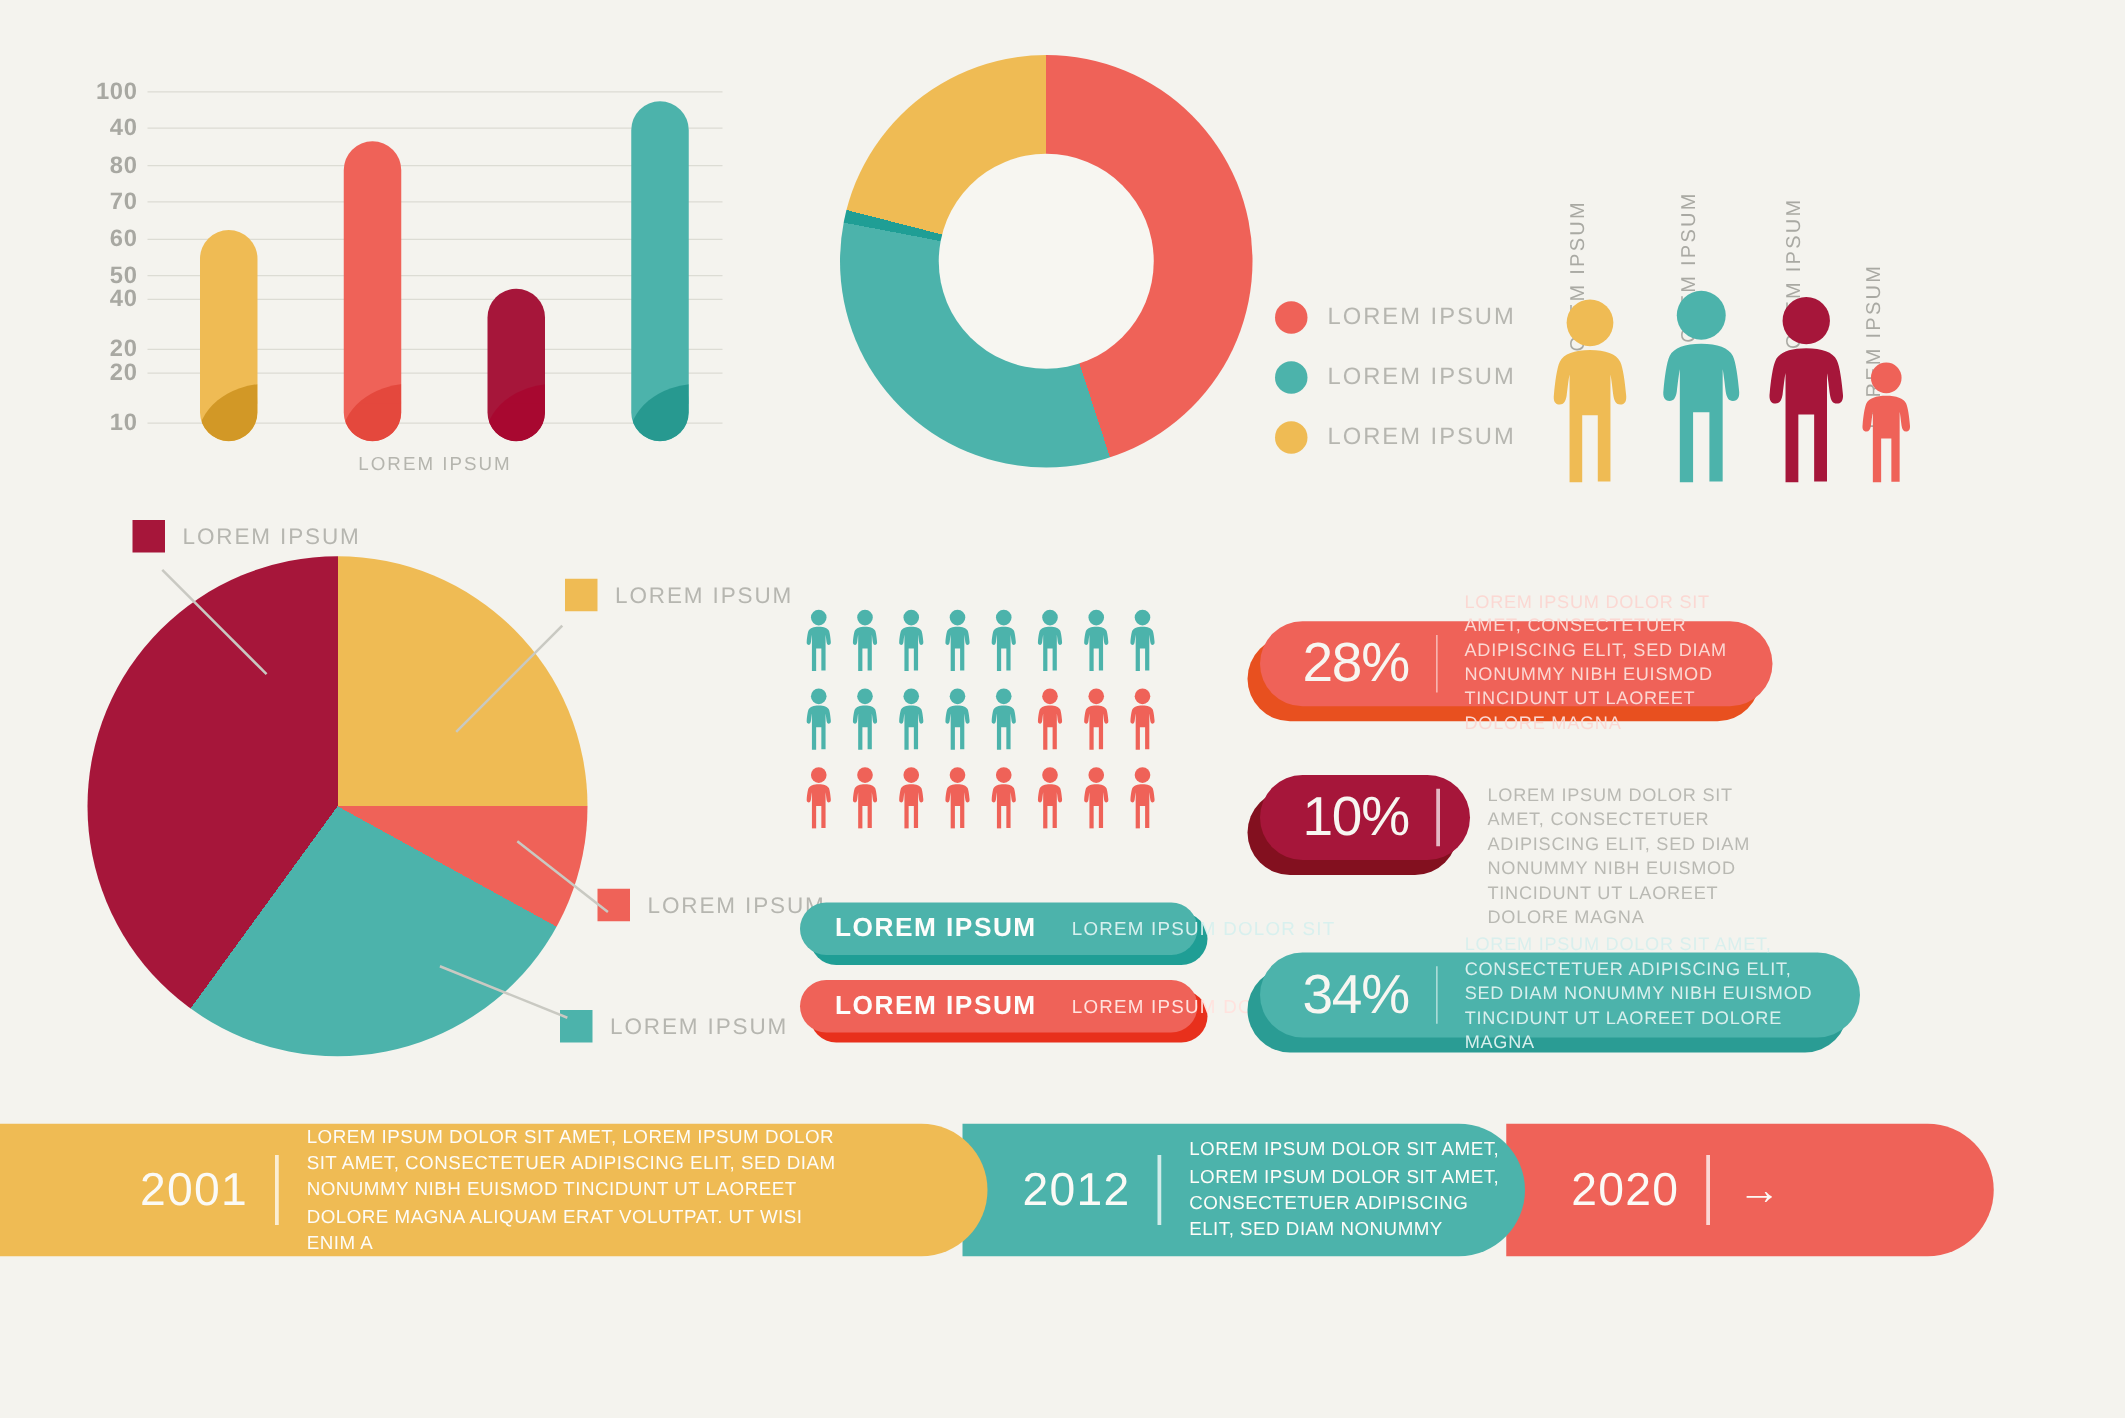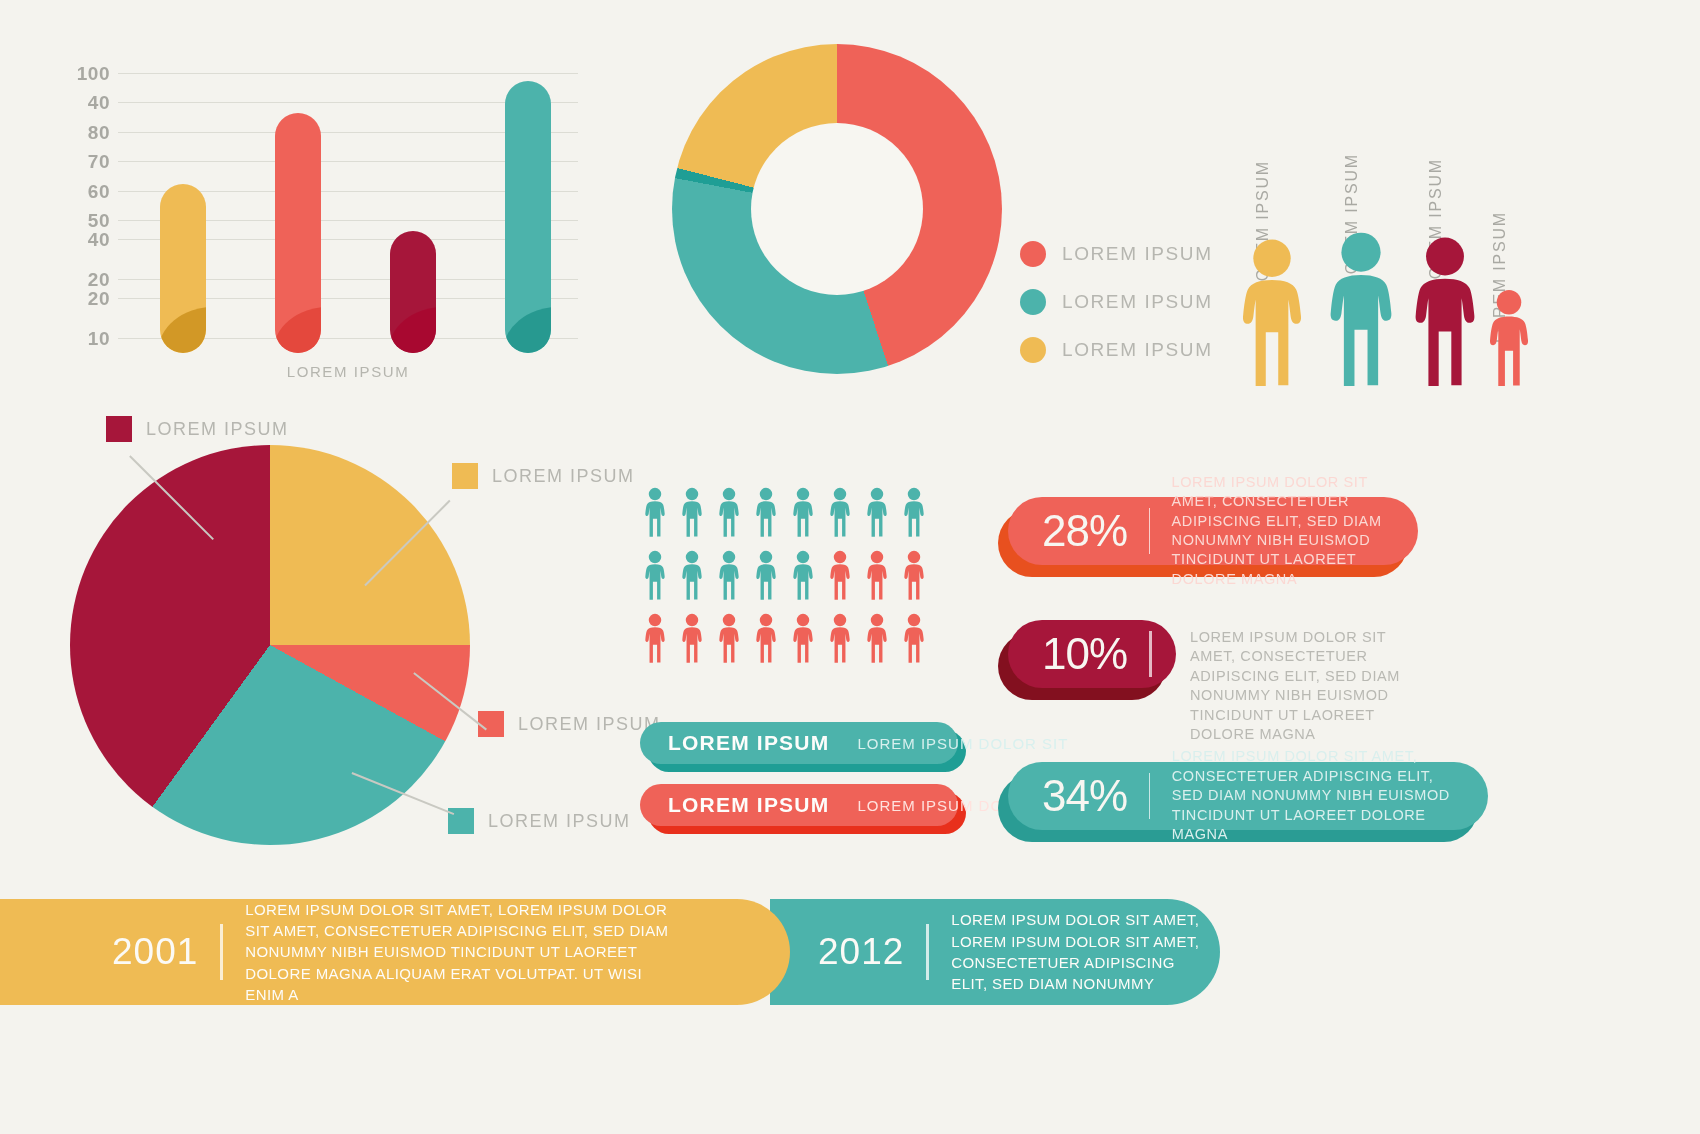--- a/index.html
+++ b/index.html
@@ -445,20 +445,25 @@
       <div class="pb-desc-out" style="left: 1190px; top: 628px; width: 215px; color: rgb(185, 185, 179);">LOREM IPSUM DOLOR SIT AMET, CONSECTETUER ADIPISCING ELIT, SED DIAM NONUMMY NIBH EUISMOD TINCIDUNT UT LAOREET DOLORE MAGNA</div>
       <div class="pb-shadow" style="left: 998px; top: 774px; width: 480px; height: 68px; background: rgb(42, 156, 148);"></div>
       <div class="pb-badge" style="left: 1008px; top: 762px; width: 480px; height: 68px; background: rgb(76, 179, 171);">
         <div class="pb-num">34%</div>
         <div class="pb-div"></div>
         <div class="pb-desc" style="color: rgb(217, 239, 237); padding-right: 22px;">LOREM IPSUM DOLOR SIT AMET, CONSECTETUER ADIPISCING ELIT, SED DIAM NONUMMY NIBH EUISMOD TINCIDUNT UT LAOREET DOLORE MAGNA</div>
       </div>
     </div>
 
   <div id="timeline">
+      <div class="tl-seg" style="left: 1205px; width: 390px; background: rgb(239, 98, 88); border-radius: 0px 53px 53px 0px; padding-left: 52px; z-index: 8;">
+        <div class="tl-year">2020</div>
+        <div class="tl-div"></div>
+        <div class="tl-arrow">→</div>
+      </div>
       <div class="tl-seg" style="left: 770px; width: 450px; background: rgb(76, 179, 171); border-radius: 0px 53px 53px 0px; padding-left: 48px; z-index: 9;">
         <div class="tl-year">2012</div>
         <div class="tl-div"></div>
         <div class="tl-desc" style="width: 250px;">LOREM IPSUM DOLOR SIT AMET, LOREM IPSUM DOLOR SIT AMET, CONSECTETUER ADIPISCING ELIT, SED DIAM NONUMMY</div>
       </div>
       <div class="tl-seg" style="left: 0px; width: 790px; background: rgb(239, 187, 84); border-radius: 0px 53px 53px 0px; padding-left: 112px; z-index: 10;">
         <div class="tl-year">2001</div>
         <div class="tl-div"></div>
         <div class="tl-desc" style="width: 440px;">LOREM IPSUM DOLOR SIT AMET, LOREM IPSUM DOLOR SIT AMET, CONSECTETUER ADIPISCING ELIT, SED DIAM NONUMMY NIBH EUISMOD TINCIDUNT UT LAOREET DOLORE MAGNA ALIQUAM ERAT VOLUTPAT. UT WISI ENIM A</div>
       </div>

